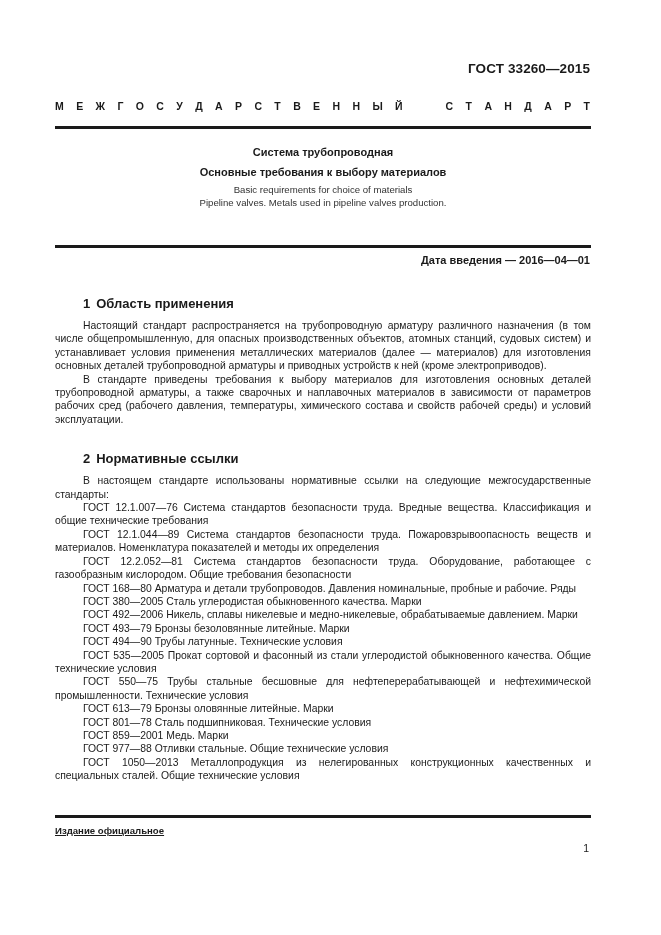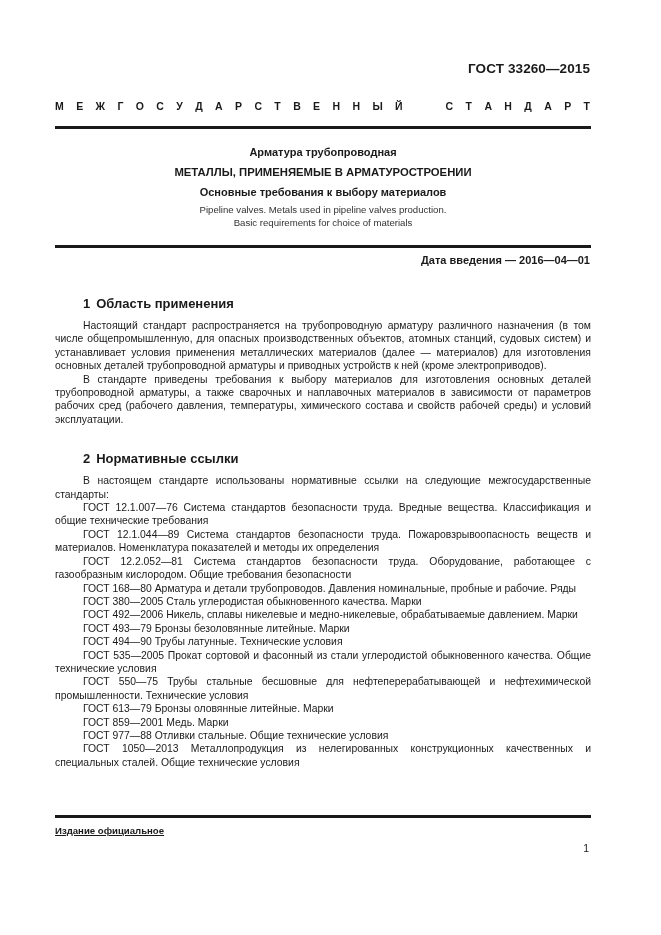--- a/index.html
+++ b/index.html
@@ -60,25 +60,24 @@
       <span>Н</span>
       <span>Д</span>
       <span>А</span>
       <span>Р</span>
       <span>Т</span>
     </div>
 
   <div class="rule-top"></div>
 
   <div class="titles">
-    <div class="t1">Арматура трубопроводная</div>
-    <div class="t2">МЕТАЛЛЫ, ПРИМЕНЯЕМЫЕ В АРМАТУРОСТРОЕНИИ</div>
+    <div class="t1">Система трубопроводная</div>
     <div class="t3">Основные требования к выбору материалов</div>
+    <div class="t-en">Basic requirements for choice of materials</div>
     <div class="t-en">Pipeline valves. Metals used in pipeline valves production.</div>
-    <div class="t-en">Basic requirements for choice of materials</div>
   </div>
 
   <div class="rule-mid"></div>
   <div class="intro-date">Дата введения — 2016—04—01</div>
 
   <div class="body">
     <div>
       <div class="h">
         <span class="num">1</span><span>Область применения</span>
       </div>
@@ -95,20 +94,21 @@
       <p class="p">ГОСТ 12.1.044—89 Система стандартов безопасности труда. Пожаровзрывоопасность веществ и материалов. Номенклатура показателей и методы их определения</p>
       <p class="p">ГОСТ 12.2.052—81 Система стандартов безопасности труда. Оборудование, работающее с газообразным кислородом. Общие требования безопасности</p>
       <p class="p">ГОСТ 168—80 Арматура и детали трубопроводов. Давления номинальные, пробные и рабочие. Ряды</p>
       <p class="p">ГОСТ 380—2005 Сталь углеродистая обыкновенного качества. Марки</p>
       <p class="p">ГОСТ 492—2006 Никель, сплавы никелевые и медно-никелевые, обрабатываемые давлением. Марки</p>
       <p class="p">ГОСТ 493—79 Бронзы безоловянные литейные. Марки</p>
       <p class="p">ГОСТ 494—90 Трубы латунные. Технические условия</p>
       <p class="p">ГОСТ 535—2005 Прокат сортовой и фасонный из стали углеродистой обыкновенного качества. Общие технические условия</p>
       <p class="p">ГОСТ 550—75 Трубы стальные бесшовные для нефтеперерабатывающей и нефтехимической промышленности. Технические условия</p>
       <p class="p">ГОСТ 613—79 Бронзы оловянные литейные. Марки</p>
+      <p class="p">ГОСТ 801—78 Сталь подшипниковая. Технические условия</p>
       <p class="p">ГОСТ 859—2001 Медь. Марки</p>
       <p class="p">ГОСТ 977—88 Отливки стальные. Общие технические условия</p>
       <p class="p">ГОСТ 1050—2013 Металлопродукция из нелегированных конструкционных качественных и специальных сталей. Общие технические условия</p>
     </div>
   </div>
 
   <div class="rule-bot"></div>
   <div class="official">Издание официальное</div>
   <div class="page-number">1</div>
 </div>

